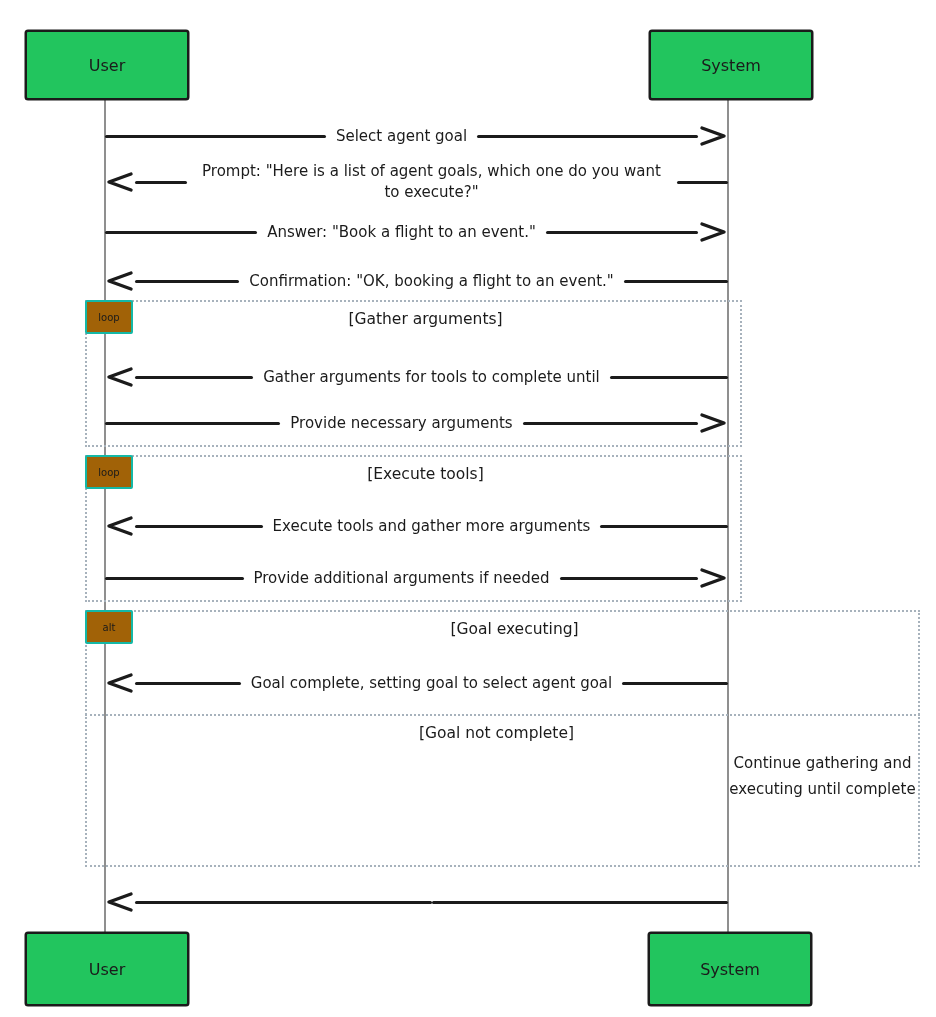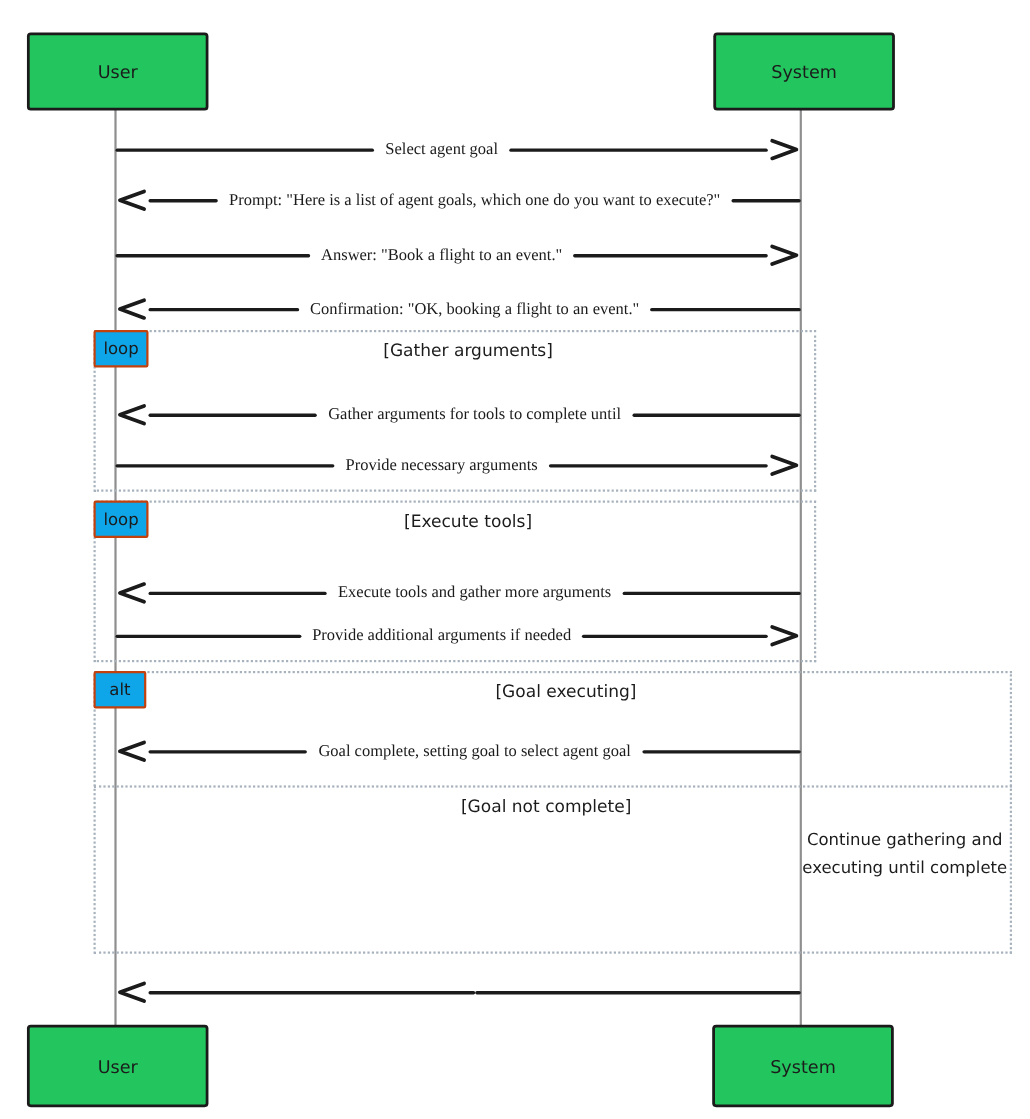--- a/index.html
+++ b/index.html
@@ -26,49 +26,48 @@
   .actor.top-right{left:649px;top:30px;}
   .actor.bot-left{left:25px;top:932px;height:70px;}
   .actor.bot-right{left:648px;top:932px;height:70px;}
   
   .frame{position:absolute;border:2px dotted #a7b2bc;z-index:1;}
   .frame.loop1{left:85px;top:300px;width:653px;height:143px;}
   .frame.loop2{left:85px;top:455px;width:653px;height:143px;}
   .frame.alt{left:85px;top:610px;width:831px;height:253px;}
   .frame-label{
     position:absolute;top:-2px;left:-2px;min-width:30px;height:30px;
-    background:#0ea5e9;border:2px solid #c2410c;border-radius:2px;
+    background:#a16207;border:2px solid #14b8a6;border-radius:2px;
     display:flex;align-items:center;justify-content:center;
-    font-size:15px;padding:0 7px;z-index:3;
+    font-size:10px;padding:0 7px;z-index:3;
   }
   .frame-title{
     position:absolute;top:8px;left:0;right:0;padding-left:24px;
     text-align:center;font-size:15.5px;z-index:2;
   }
   .alt-divider{position:absolute;left:-2px;right:-2px;top:102px;border-top:2px dotted #a7b2bc;}
   .alt-else-title{position:absolute;top:112px;left:0;right:12px;text-align:center;font-size:15.5px;}
   
   .note{
     position:absolute;left:725px;top:750px;width:195px;
     text-align:center;font-size:15px;line-height:1.75;z-index:4;
   }
   
   .msg{
     position:absolute;left:105px;width:623px;height:40px;
     display:flex;align-items:center;z-index:4;
   }
   .msg .line{flex:1;height:3px;background:#1b1b1b;border-radius:2px;min-width:18px;}
   .msg .lbl{
-    padding:0 10px;font-size:15px;line-height:1.4;text-align:right;
+    padding:0 10px;font-size:15px;line-height:1.4;text-align:center;
     max-width:470px;
-    font-family:Liberation Serif, serif;
   }
   .msg svg{display:block;flex:0 0 auto;}
   .m1{top:116px}.m2{top:157px;height:50px}.m3{top:212px}.m4{top:261px}
-  .m5{top:357px}.m6{top:403px}.m7{top:519px}.m8{top:558px}
+  .m5{top:357px}.m6{top:403px}.m7{top:506px}.m8{top:558px}
   .m9{top:663px}.m10{top:882px}
 </style>
 </head>
 <body>
 
 <div id="canvas">
 
   <div class="lifeline user"></div>
   <div class="lifeline system"></div>
 

